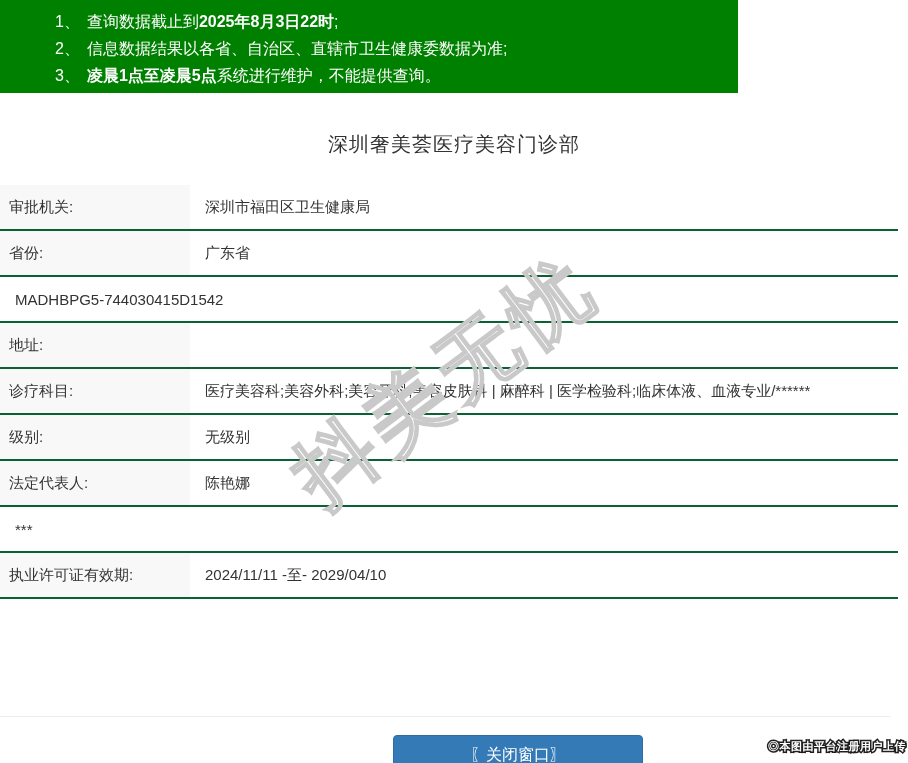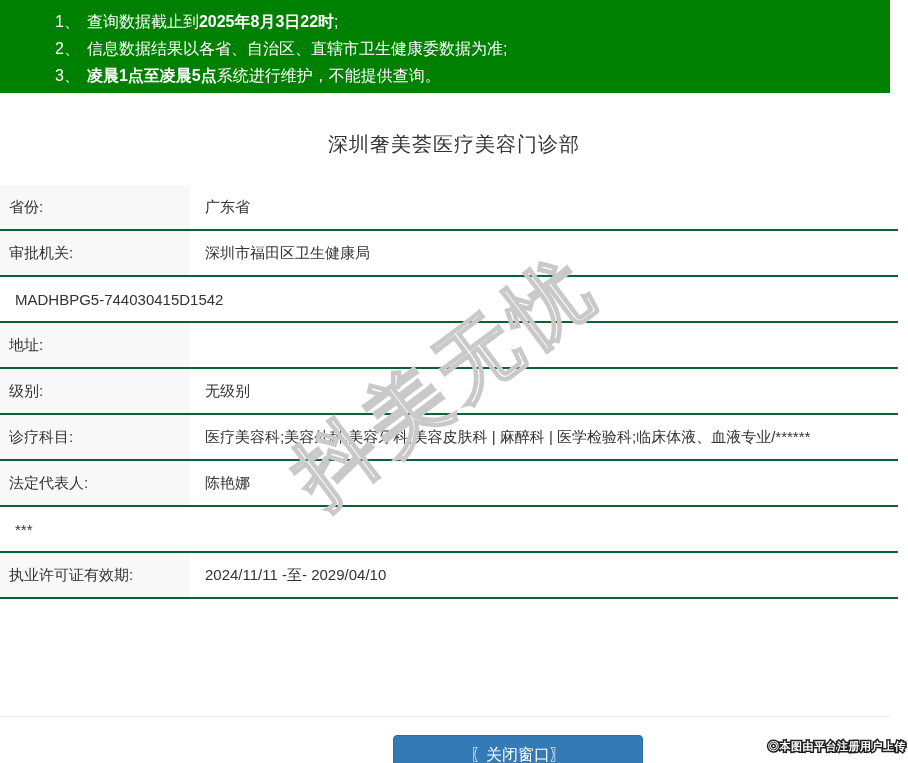--- a/index.html
+++ b/index.html
@@ -15,21 +15,21 @@
   *{margin:0;padding:0;box-sizing:border-box;}
   html,body{width:908px;height:763px;overflow:hidden;}
   body{
     position:relative;
     background:#ffffff;
     font-family:"Liberation Sans", sans-serif;
     color:var(--text-dark);
   }
   
   .banner{
-    width:890px;height:93px;
+    width:738px;height:93px;
     background:var(--banner-green);
     color:#ffffff;
     padding:8px 0 0 55px;
     font-size:16px;
   }
   .notice-line{line-height:27px;white-space:nowrap;}
   .notice-line .num{display:inline-block;margin-right:7px;}
   .notice-line b{font-weight:bold;}
   
   .title{
@@ -125,40 +125,40 @@
   </div>
   <div class="notice-line">
     <span class="num">3、</span><span><span></span><b>凌晨1点至凌晨5点</b><span>系统进行维护，不能提供查询。</span></span>
   </div>
 </div>
 
 <h1 class="title">深圳奢美荟医疗美容门诊部</h1>
 
 <div class="info-table">
   <div class="row">
+    <div class="cell-label">审批机关:</div>
+    <div class="cell-value">深圳市福田区卫生健康局</div>
+  </div>
+  <div class="row">
     <div class="cell-label">省份:</div>
     <div class="cell-value">广东省</div>
-  </div>
-  <div class="row">
-    <div class="cell-label">审批机关:</div>
-    <div class="cell-value">深圳市福田区卫生健康局</div>
   </div>
   <div class="row">
     <div class="cell-value">MADHBPG5-744030415D1542</div>
   </div>
   <div class="row">
     <div class="cell-label">地址:</div>
   </div>
   <div class="row">
+    <div class="cell-label">诊疗科目:</div>
+    <div class="cell-value">医疗美容科;美容外科;美容牙科;美容皮肤科 | 麻醉科 | 医学检验科;临床体液、血液专业/******</div>
+  </div>
+  <div class="row">
     <div class="cell-label">级别:</div>
     <div class="cell-value">无级别</div>
-  </div>
-  <div class="row">
-    <div class="cell-label">诊疗科目:</div>
-    <div class="cell-value">医疗美容科;美容外科;美容牙科;美容皮肤科 | 麻醉科 | 医学检验科;临床体液、血液专业/******</div>
   </div>
   <div class="row">
     <div class="cell-label">法定代表人:</div>
     <div class="cell-value">陈艳娜</div>
   </div>
   <div class="row">
     <div class="cell-value">***</div>
   </div>
   <div class="row">
     <div class="cell-label">执业许可证有效期:</div>

